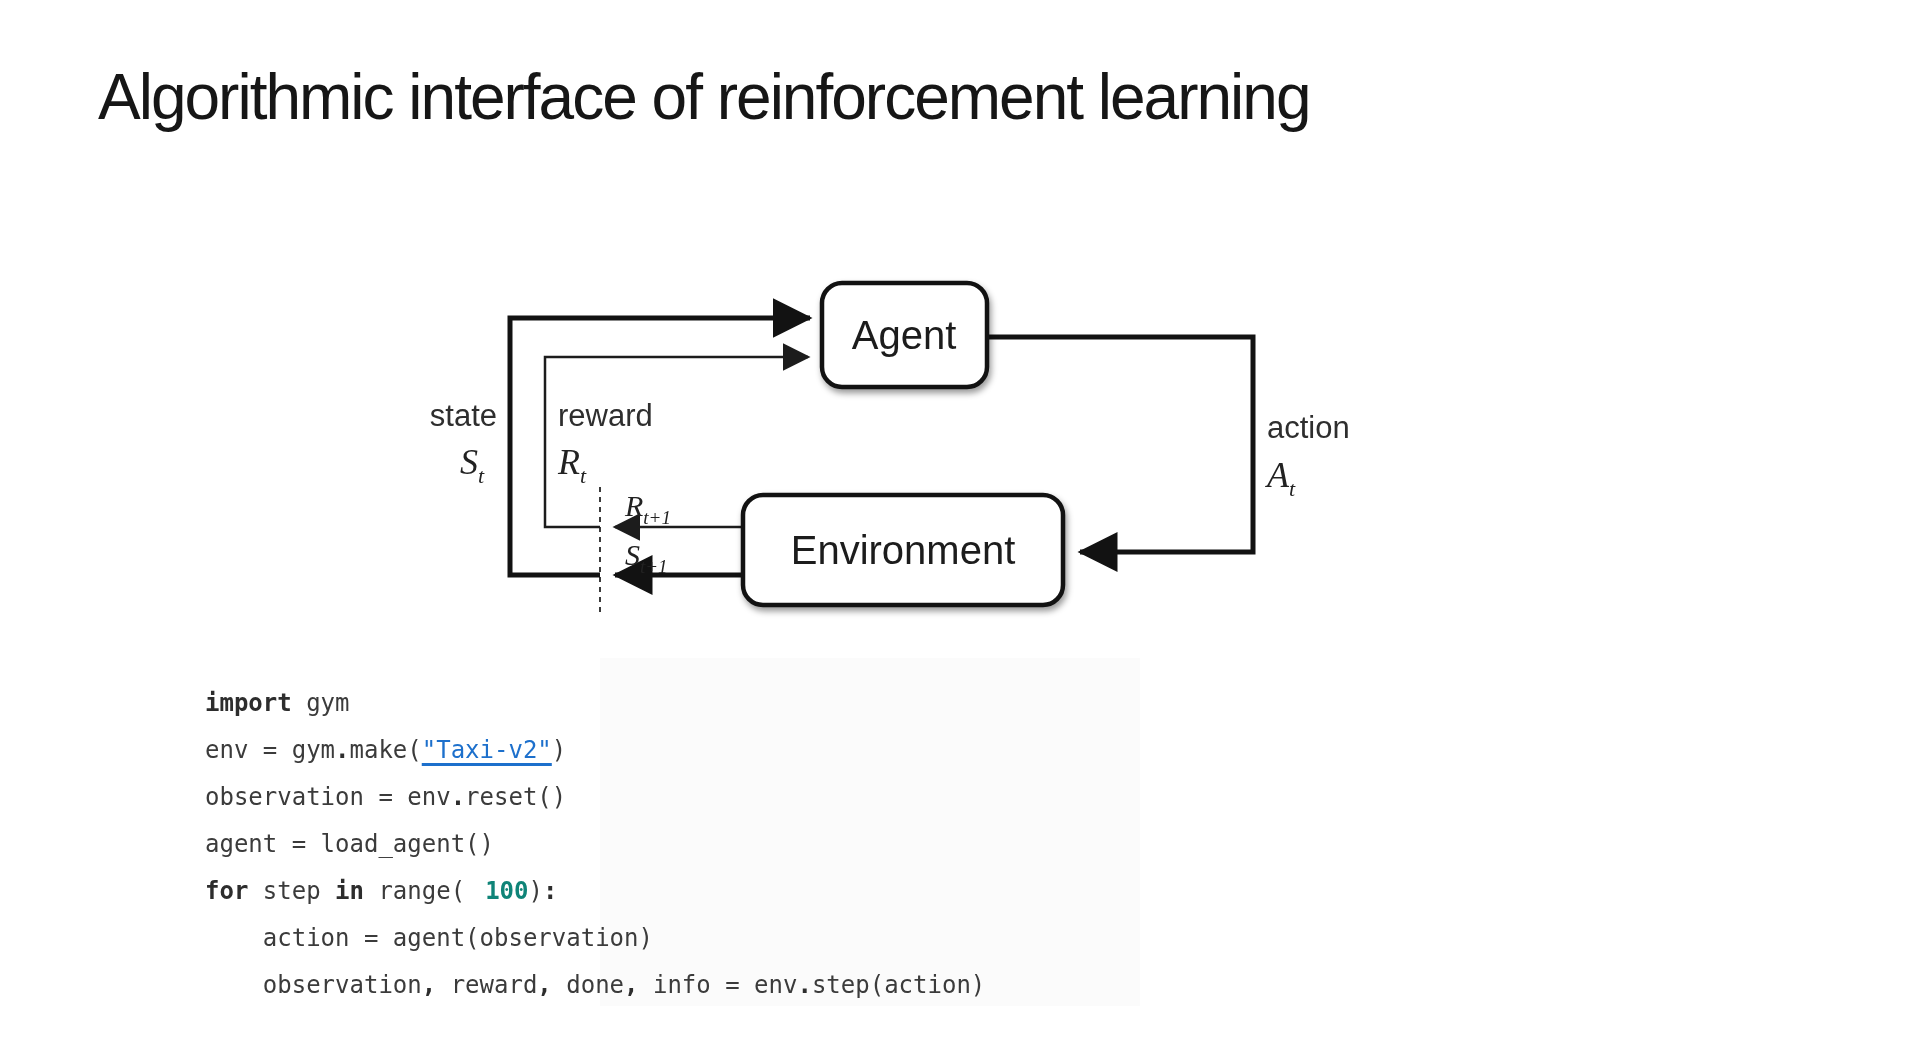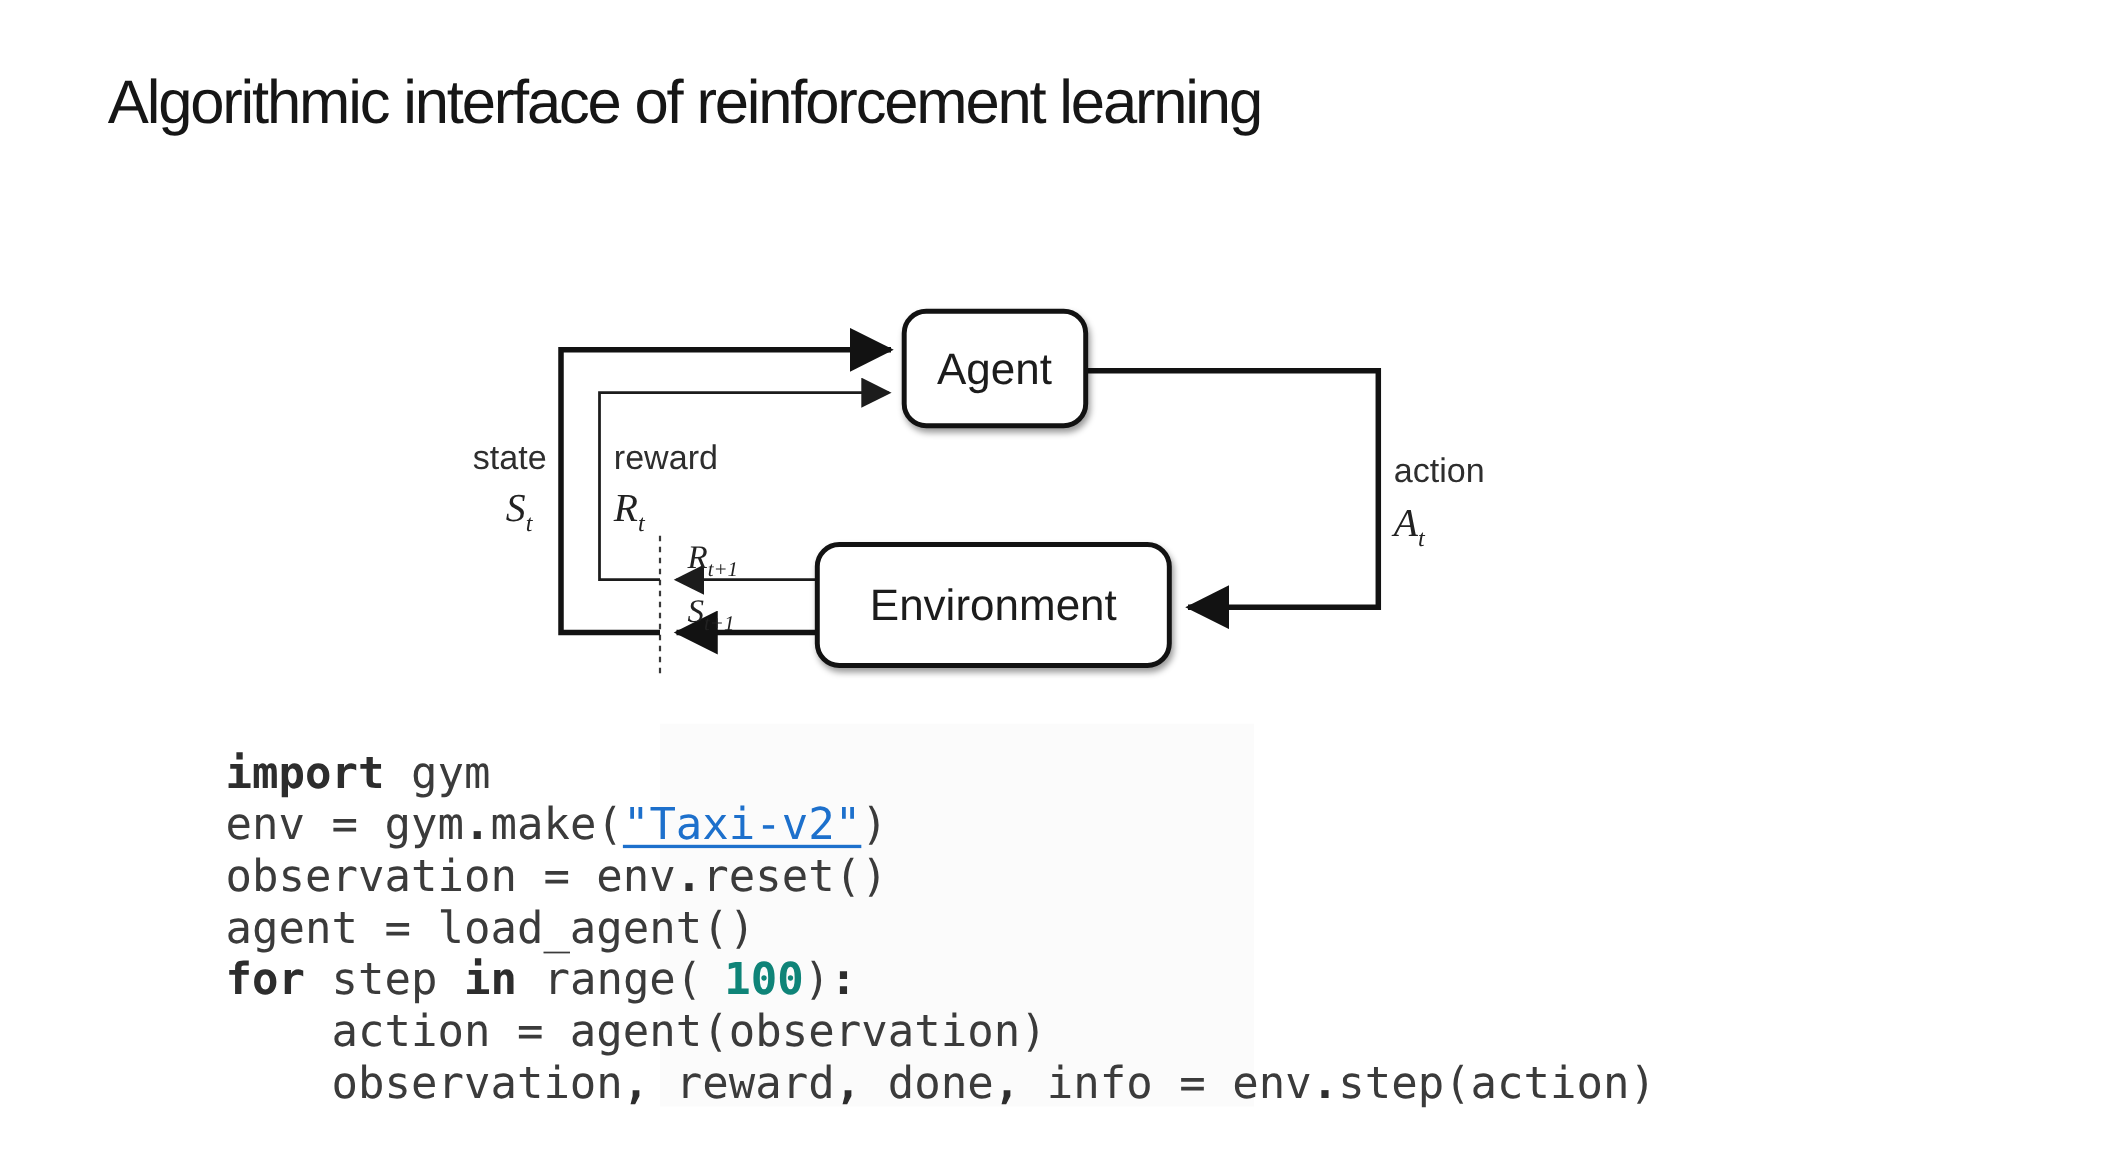--- a/index.html
+++ b/index.html
@@ -5,39 +5,39 @@
   html,body{margin:0;padding:0;}
   body{
     width:1920px;height:1048px;
     background:#ffffff;
     font-family:"Liberation Sans",sans-serif;
     position:relative;overflow:hidden;
   }
   .slide{position:absolute;inset:0;}
   .page-title{
     position:absolute;left:98px;top:60px;
-    font-size:56px;font-weight:300;letter-spacing:-2px;
+    font-size:64px;font-weight:300;letter-spacing:-2px;
     color:#161616;white-space:nowrap;
   }
   .code-backdrop{
     position:absolute;left:600px;top:658px;width:540px;height:348px;
     background:#f7f7f7;opacity:.55;
   }
   .diagram-svg{position:absolute;left:0;top:0;}
   .box-rect{fill:#ffffff;stroke:#121212;stroke-width:4.5;filter:drop-shadow(2px 4px 3px rgba(0,0,0,0.40));}
   .box-label{font-family:"Liberation Sans",sans-serif;font-size:40px;fill:#1c1c1c;}
   .flow-label{font-family:"Liberation Sans",sans-serif;font-size:31px;fill:#2e2e2e;}
   .math{font-family:"Liberation Serif",serif;font-style:italic;fill:#222;}
   .thick{stroke:#121212;stroke-width:5;fill:none;}
   .thin{stroke:#1c1c1c;stroke-width:2.5;fill:none;}
   .dashed{stroke:#3a3a3a;stroke-width:2;stroke-dasharray:5 5;fill:none;}
   .code-block{
     position:absolute;left:205px;top:680px;
     font-family:"DejaVu Sans Mono","Liberation Mono",monospace;
-    font-size:40px;line-height:47px;color:#3b3b3b;
+    font-size:24px;line-height:47px;color:#3b3b3b;
     white-space:pre;
   }
   .seg-kw{font-weight:bold;color:#2d2d2d;}
   .seg-pu{font-weight:bold;color:#2d2d2d;}
   .seg-nu{color:#0f8478;font-weight:600;margin-left:20px;}
   .seg-ln{color:#1d70cc;text-decoration:underline;text-decoration-thickness:3px;text-underline-offset:5px;cursor:pointer;}
 </style>
 </head>
 <body>
 

